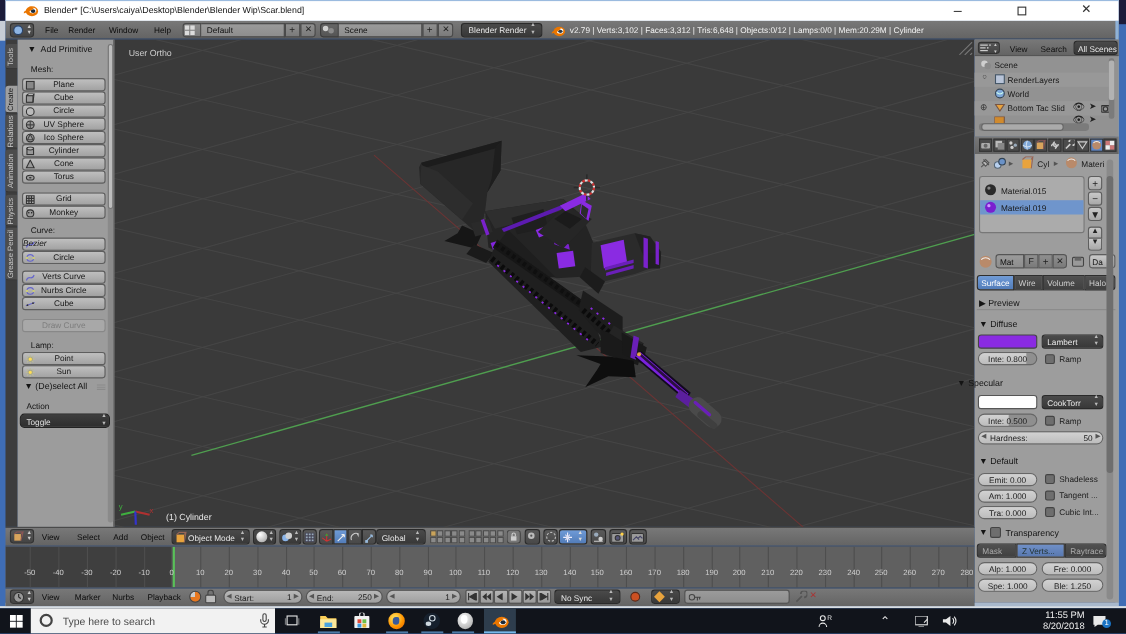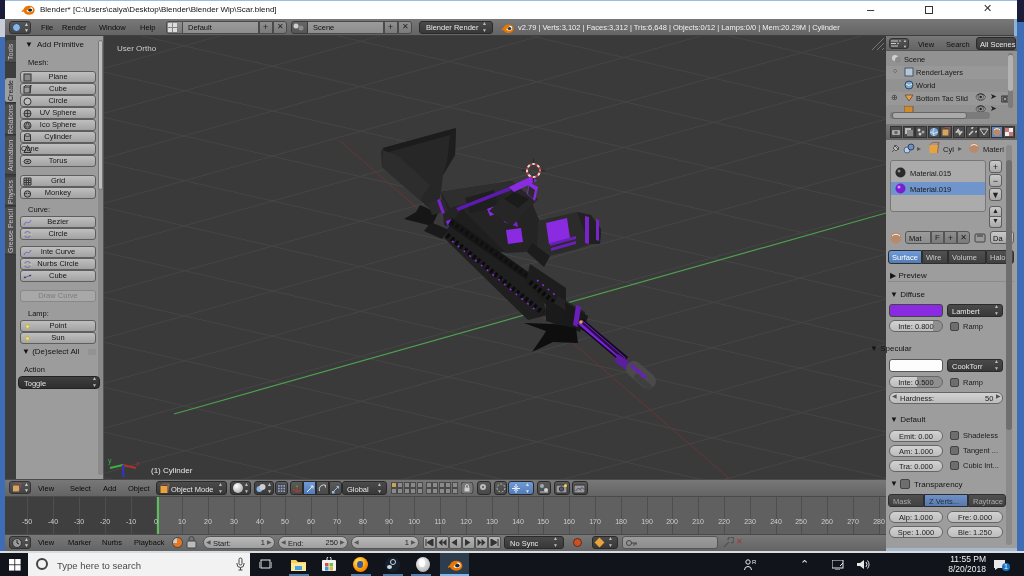--- a/index.html
+++ b/index.html
@@ -296,21 +296,21 @@
       </svg>
     </span>
     <div style="position:absolute;left:0;right:0;top:0px;text-align:center;font-size:7.5px;color:#161616;">Cylinder</div>
   </div>
 <div class="abs" style="left:20px;top:143px;width:76px;height:12px;background:linear-gradient(#bfbfbf,#a2a2a2);border:1px solid #5e5e5e;border-radius:3px;overflow:hidden;">
     <span style="position:absolute;left:2px;top:1px;">
       <svg width="9" height="9">
         <path d="M1 7.5 L4.5 0.5 L8 7.5 Z" fill="#999" stroke="#333"></path>
       </svg>
     </span>
-    <div style="position:absolute;left:0;right:0;top:0px;font-size:7.5px;color:#161616;">Cone</div>
+    <div style="position:absolute;left:0;right:0;top:0px;text-align:center;font-size:7.5px;color:#161616;">Cone</div>
   </div>
 <div class="abs" style="left:20px;top:155px;width:76px;height:12px;background:linear-gradient(#bfbfbf,#a2a2a2);border:1px solid #5e5e5e;border-radius:3px;overflow:hidden;">
     <span style="position:absolute;left:2px;top:1px;">
       <svg width="9" height="9">
         <ellipse cx="4.5" cy="4.5" rx="3.5" ry="2.2" fill="#999" stroke="#333"></ellipse>
         <ellipse cx="4.5" cy="4.5" rx="1.2" ry="0.7" fill="#333"></ellipse>
       </svg>
     </span>
     <div style="position:absolute;left:0;right:0;top:0px;text-align:center;font-size:7.5px;color:#161616;">Torus</div>
   </div>
@@ -332,39 +332,39 @@
     </span>
     <div style="position:absolute;left:0;right:0;top:0px;text-align:center;font-size:7.5px;color:#161616;">Monkey</div>
   </div>
 <div class="tx" style="left:28px;top:205px;font-size:7.5px;color:#141414;">Curve:</div>
 <div class="abs" style="left:20px;top:216px;width:76px;height:12px;background:linear-gradient(#bfbfbf,#a2a2a2);border:1px solid #5e5e5e;border-radius:3px;overflow:hidden;">
     <span style="position:absolute;left:2px;top:1px;">
       <svg width="9" height="9">
         <path d="M1 7 C3 1 6 8 8 2" stroke="#66c" fill="none"></path>
       </svg>
     </span>
-    <div style="position:absolute;left:0;right:0;top:0px;text-align:center;font-size:7.5px;color:#161616;">Bezier</div>
+    <div style="position:absolute;left:0;right:0;top:0px;font-size:7.5px;color:#161616;font-style:italic;">Bezier</div>
   </div>
 <div class="abs" style="left:20px;top:228px;width:76px;height:12px;background:linear-gradient(#bfbfbf,#a2a2a2);border:1px solid #5e5e5e;border-radius:3px;overflow:hidden;">
     <span style="position:absolute;left:2px;top:1px;">
       <svg width="9" height="9">
         <circle cx="4.5" cy="4.5" r="3" stroke="#66c" fill="none"></circle>
         <rect x="0.5" y="3.5" width="2" height="2" fill="#cc7"></rect>
         <rect x="6.5" y="3.5" width="2" height="2" fill="#cc7"></rect>
       </svg>
     </span>
     <div style="position:absolute;left:0;right:0;top:0px;text-align:center;font-size:7.5px;color:#161616;">Circle</div>
   </div>
 <div class="abs" style="left:20px;top:246px;width:76px;height:12px;background:linear-gradient(#bfbfbf,#a2a2a2);border:1px solid #5e5e5e;border-radius:3px;overflow:hidden;">
     <span style="position:absolute;left:2px;top:1px;">
       <svg width="9" height="9">
         <path d="M1 7 C3 1 6 8 8 2" stroke="#66c" fill="none"></path>
       </svg>
     </span>
-    <div style="position:absolute;left:0;right:0;top:0px;text-align:center;font-size:7.5px;color:#161616;">Inte Curve</div>
+    <div style="position:absolute;left:0;right:0;top:0px;text-align:center;font-size:7.5px;color:#161616;">Verts Curve</div>
   </div>
 <div class="abs" style="left:20px;top:258px;width:76px;height:12px;background:linear-gradient(#bfbfbf,#a2a2a2);border:1px solid #5e5e5e;border-radius:3px;overflow:hidden;">
     <span style="position:absolute;left:2px;top:1px;">
       <svg width="9" height="9">
         <circle cx="4.5" cy="4.5" r="3" stroke="#66c" fill="none"></circle>
         <rect x="0.5" y="3.5" width="2" height="2" fill="#cc7"></rect>
         <rect x="6.5" y="3.5" width="2" height="2" fill="#cc7"></rect>
       </svg>
     </span>
     <div style="position:absolute;left:0;right:0;top:0px;text-align:center;font-size:7.5px;color:#161616;">Nurbs Circle</div>

